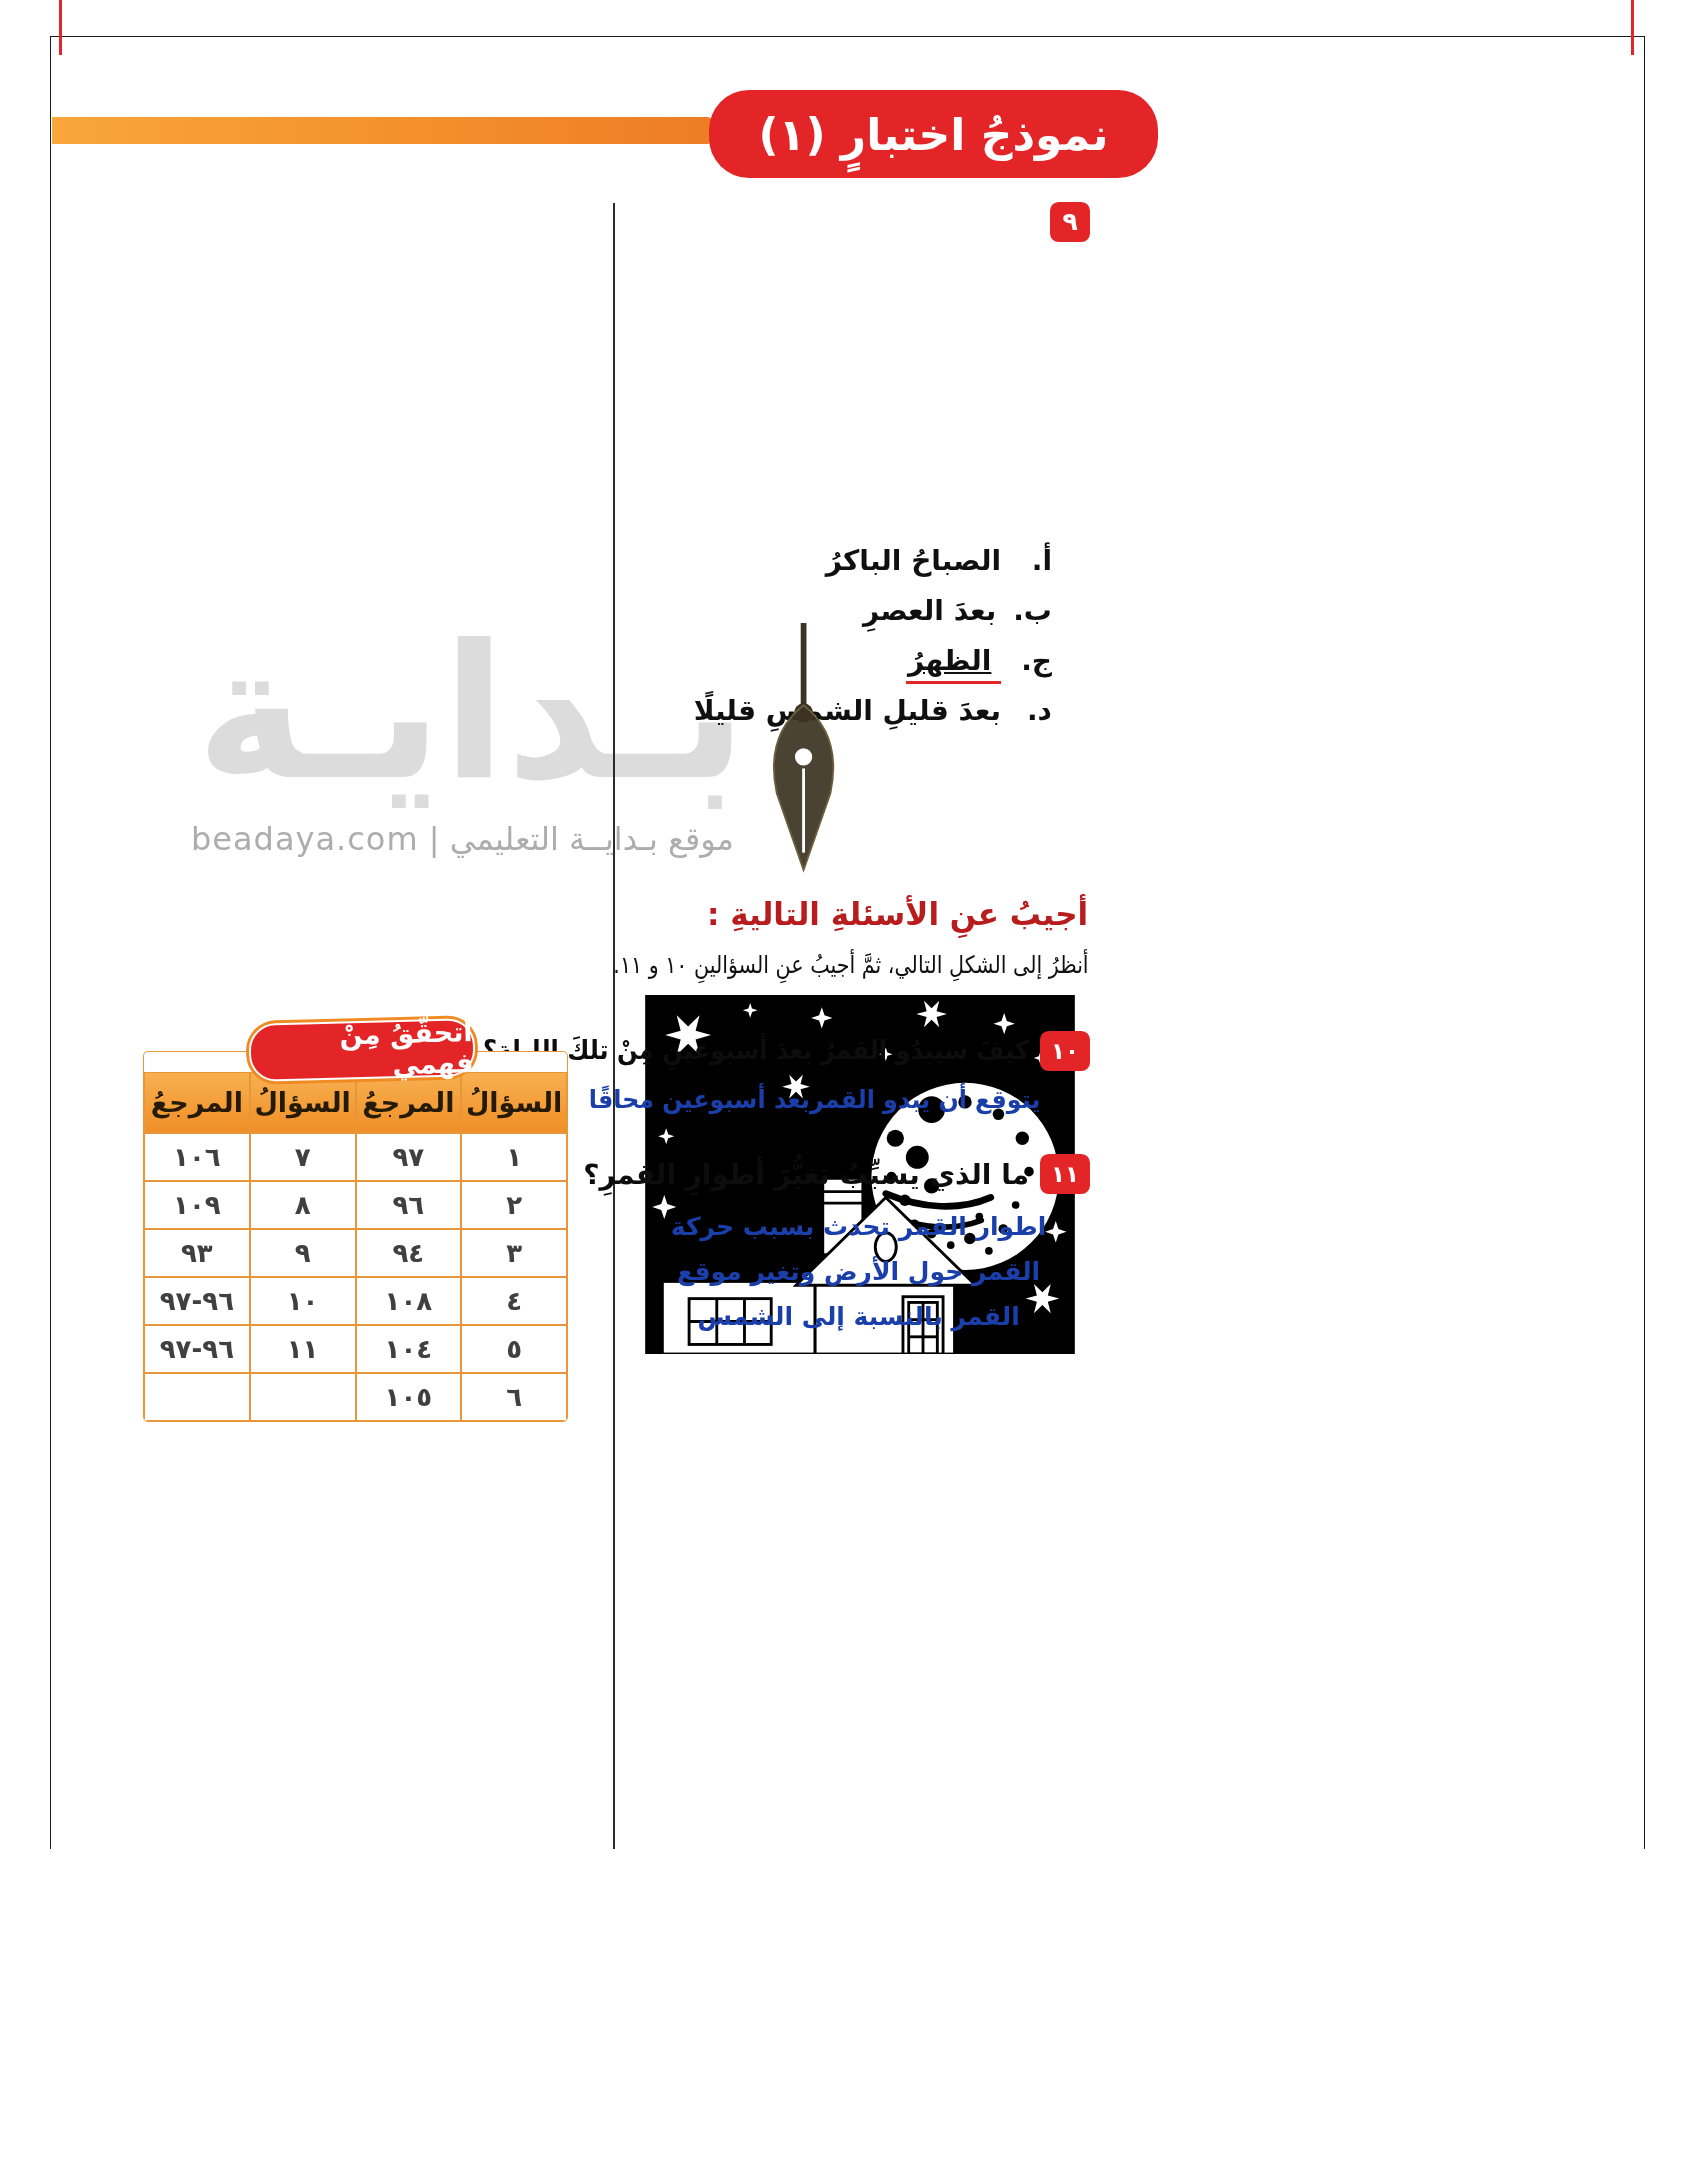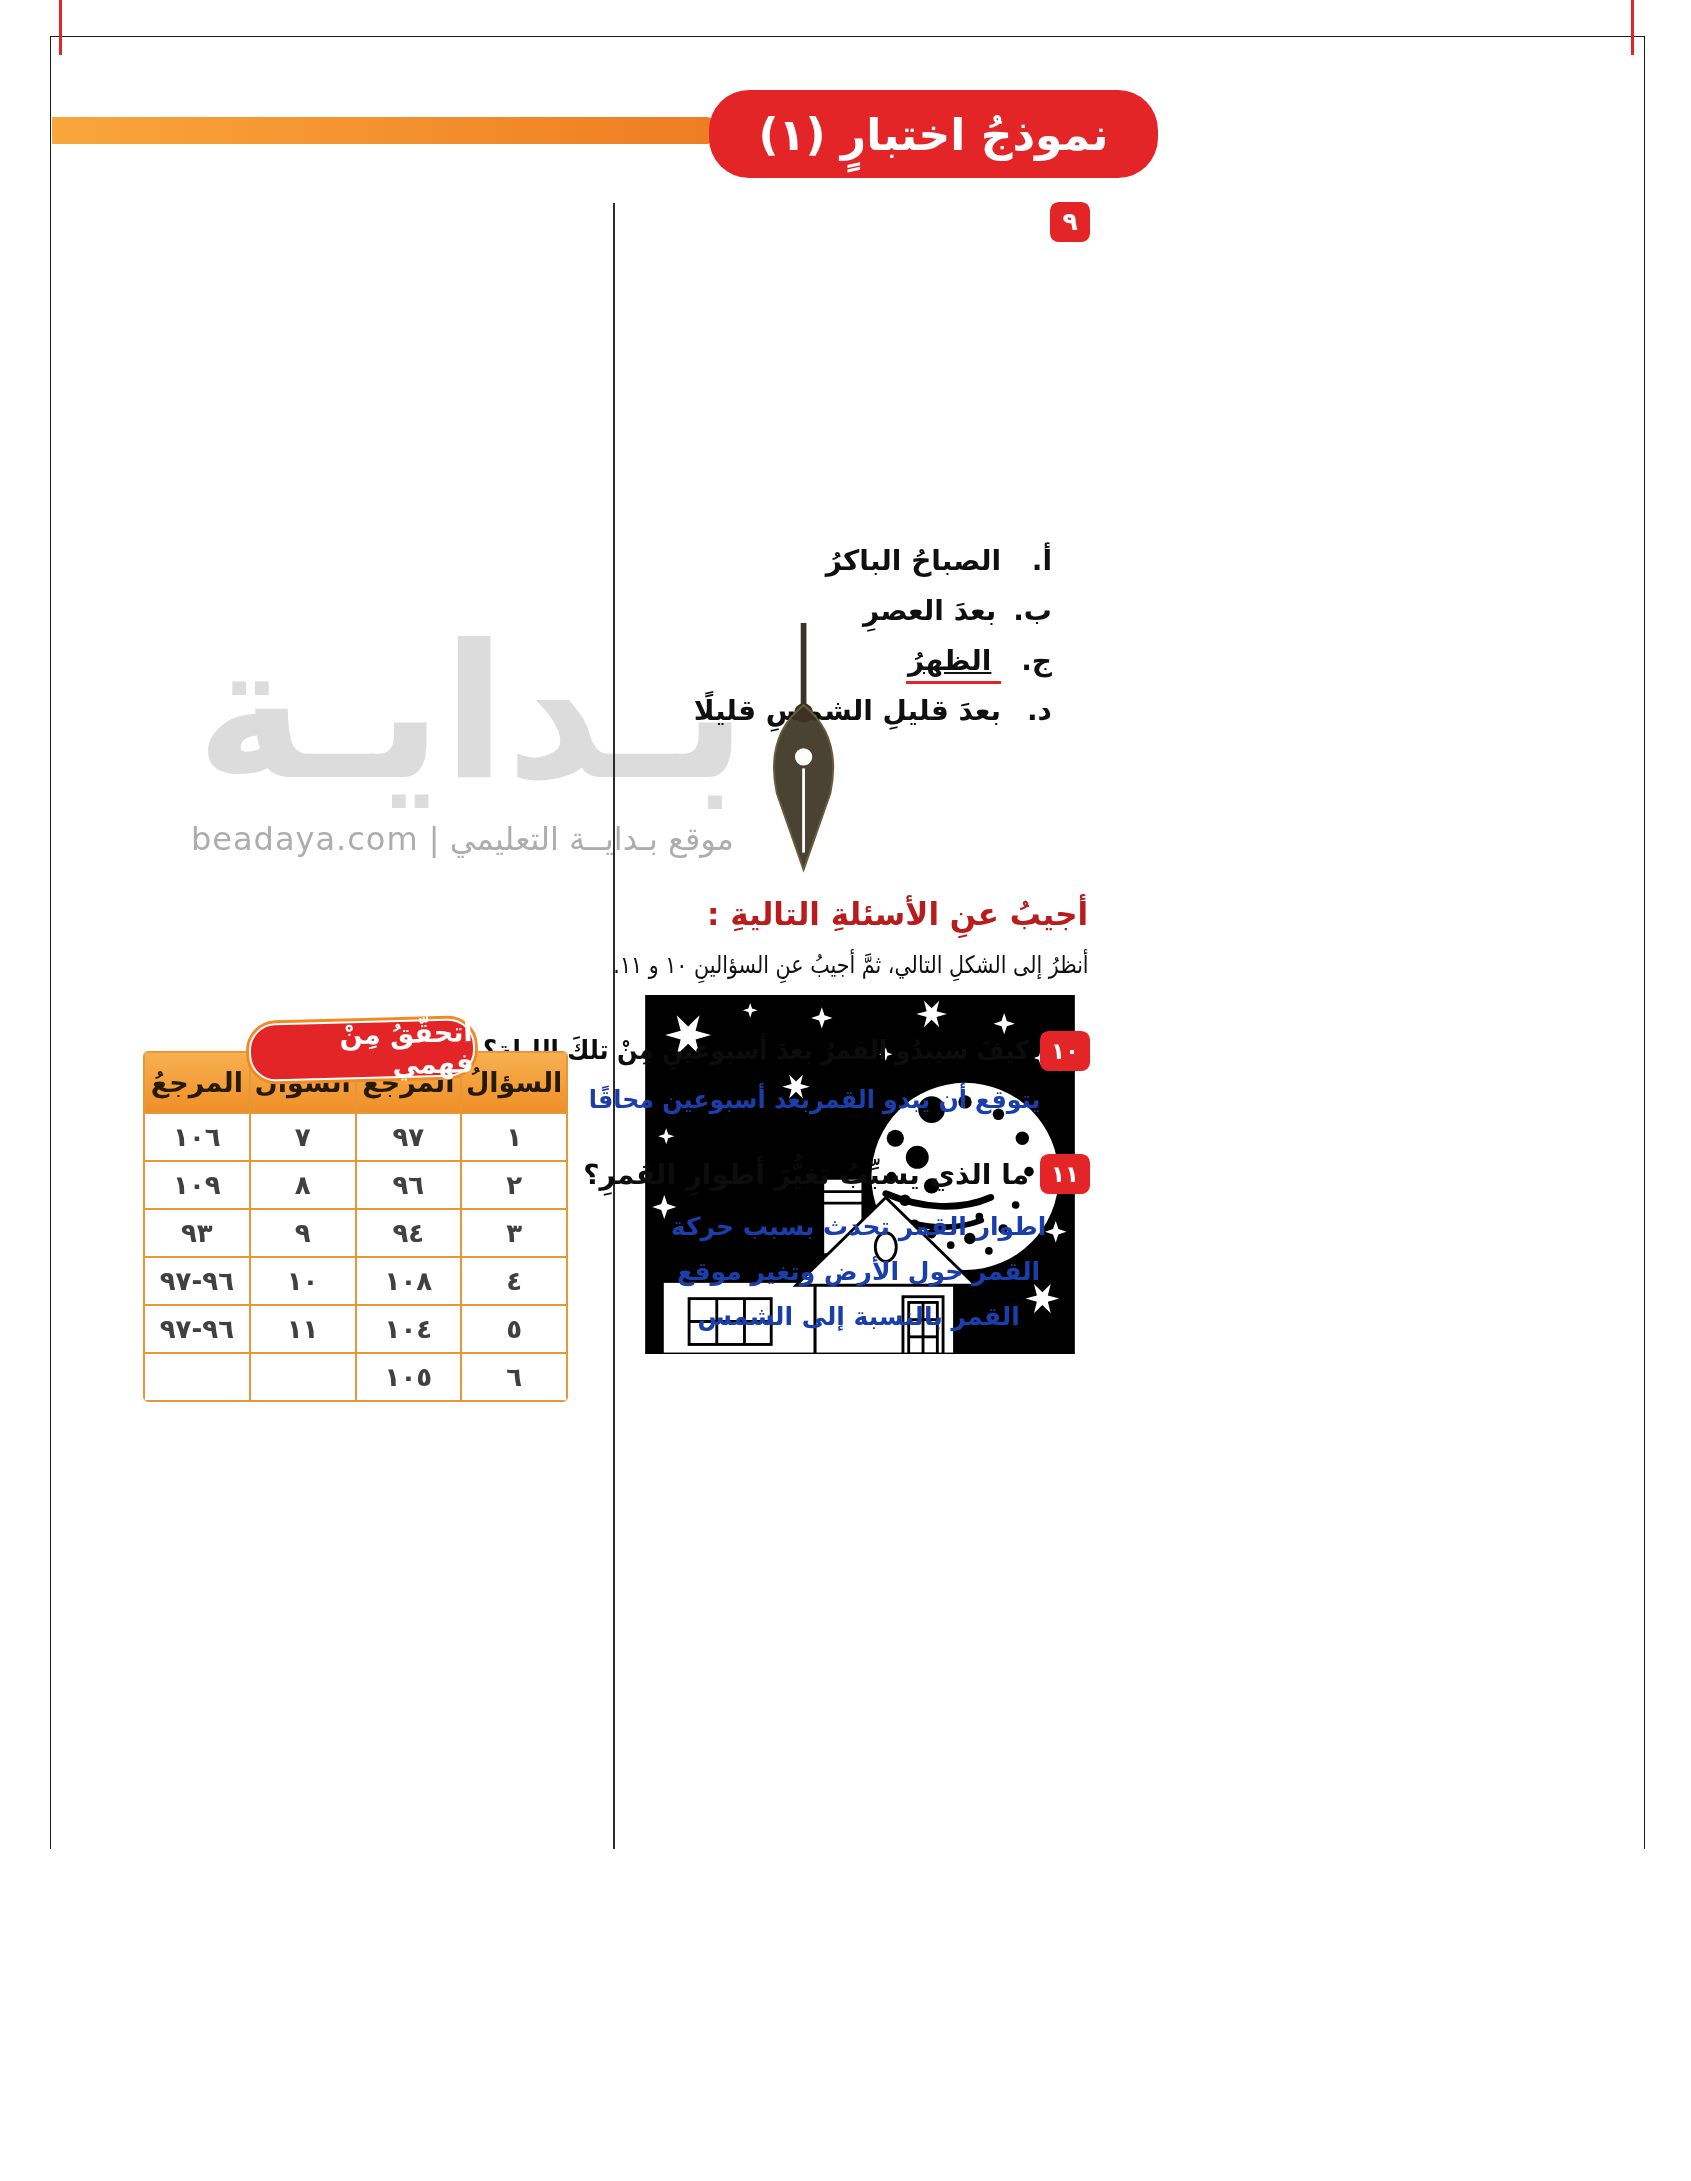--- a/index.html
+++ b/index.html
@@ -98,20 +98,21 @@
   .check-table{
     position:absolute;left:143px;top:1051px;width:423px;z-index:2;
     border:1.9px solid #e8963a;border-radius:4.8px;overflow:hidden;background:#fff;
   }
   .ct-grid{display:grid;grid-template-columns:repeat(4,1fr);direction:rtl;}
   .ct-h{
     background:linear-gradient(180deg,#f8b050,#ef8f28);
     color:#241a06;font-weight:700;font-size:27px;
     height:59px;display:flex;align-items:center;justify-content:center;
     border:1px solid #e8963a;
+    margin-top:20px;
   }
   .ct-c{
     background:#fff;color:#404040;font-weight:600;font-size:26px;
     height:46px;display:flex;align-items:center;justify-content:center;
     border:1px solid #e8963a;
   }
 
   
   .footer-bar{position:absolute;left:52px;top:1857px;width:1591px;height:14.3px;background:#ef8b24;z-index:2;}
   .side-strip{position:absolute;left:1640px;top:1857px;width:14.3px;height:290px;background:#ef8b24;z-index:2;}

